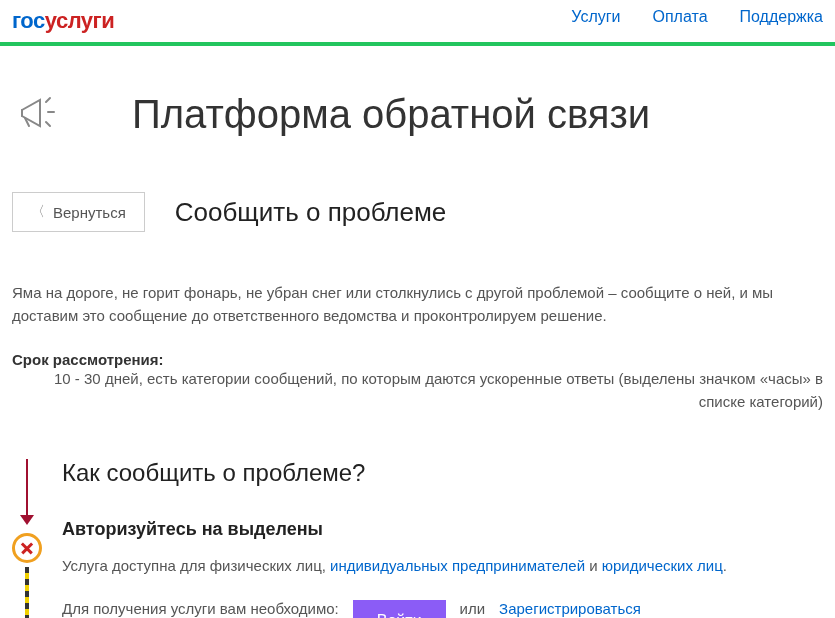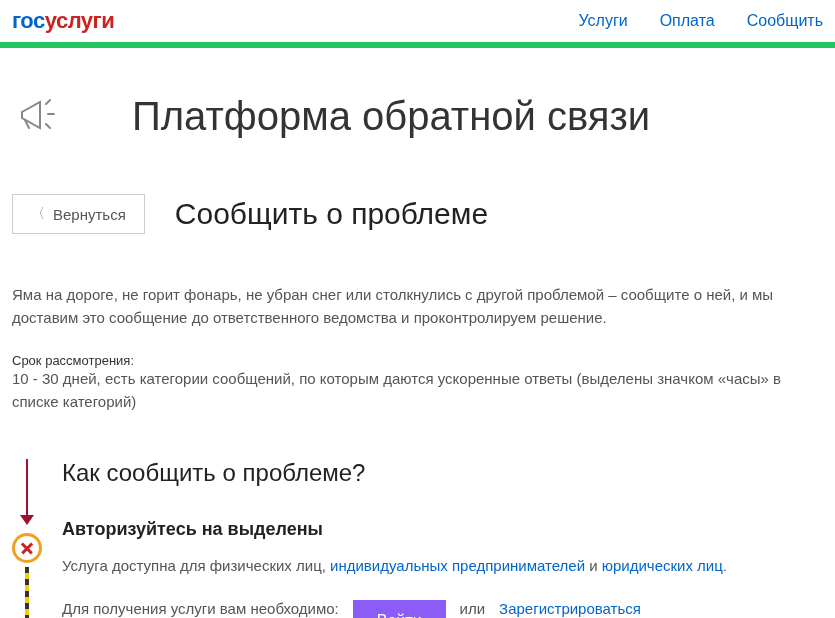--- a/index.html
+++ b/index.html
@@ -5,23 +5,22 @@
     * { margin: 0; padding: 0; box-sizing: border-box; }
     body {
       font-family: -apple-system, BlinkMacSystemFont, "Segoe UI", Arial, sans-serif;
       background: #fff;
       color: #333;
       width: 835px;
     }
     .header {
       display: flex;
       justify-content: space-between;
-      align-items: center;
       padding: 8px 12px;
-      border-bottom: 6px solid #22c55e;
+      border-bottom: 4px solid #22c55e;
     }
     .logo {
       font-size: 22px;
       font-weight: bold;
       letter-spacing: -0.5px;
     }
     .logo-blue { color: #0066cc; }
     .logo-red { color: #cc2222; }
     .nav { display: flex; gap: 32px; }
     .nav a {
@@ -55,41 +54,42 @@
       padding: 10px 18px;
       font-size: 15px;
       color: #555;
       cursor: pointer;
       display: flex;
       align-items: center;
       gap: 8px;
     }
     .back-chevron { font-size: 14px; color: #888; }
     .section-title {
-      font-size: 30px;
+      font-size: 26px;
       font-weight: 400;
       color: #222;
     }
     .description {
       font-size: 15px;
       color: #555;
       line-height: 1.5;
       margin-bottom: 24px;
     }
     .term-label {
-      font-weight: normal;
-      font-size: 13px;
+      font-weight: bold;
+      font-size: 15px;
       color: #333;
       margin-top: 24px;
     }
     .term-value {
       font-size: 15px;
       color: #555;
       line-height: 1.5;
       margin-bottom: 34px;
+      text-align: right;
     }
     .steps { position: relative; padding-left: 50px; margin-top: 46px; }
     .arrow-line {
       position: absolute;
       left: 14px;
       top: 0;
       width: 2px;
       height: 60px;
       background: #a01030;
     }
@@ -179,21 +179,21 @@
 </head>
 <body>
 
 <div class="header">
   <div class="logo">
     <span class="logo-blue">гос</span><span class="logo-red">услуги</span>
   </div>
   <nav class="nav">
     <a href="#">Услуги</a>
     <a href="#">Оплата</a>
-    <a href="#">Сообщить</a>
+    <a href="#">Поддержка</a>
   </nav>
 </div>
 
 <div class="main">
   <div class="platform-header">
     <span class="megaphone-icon">
       <svg width="52" height="52" viewBox="0 0 52 52">
         <g fill="none" stroke="#888" stroke-width="2" stroke-linecap="round">
           <path d="M10 24 L28 14 L28 40 L10 30 Z"></path>
           <path d="M10 24 L10 30"></path>

